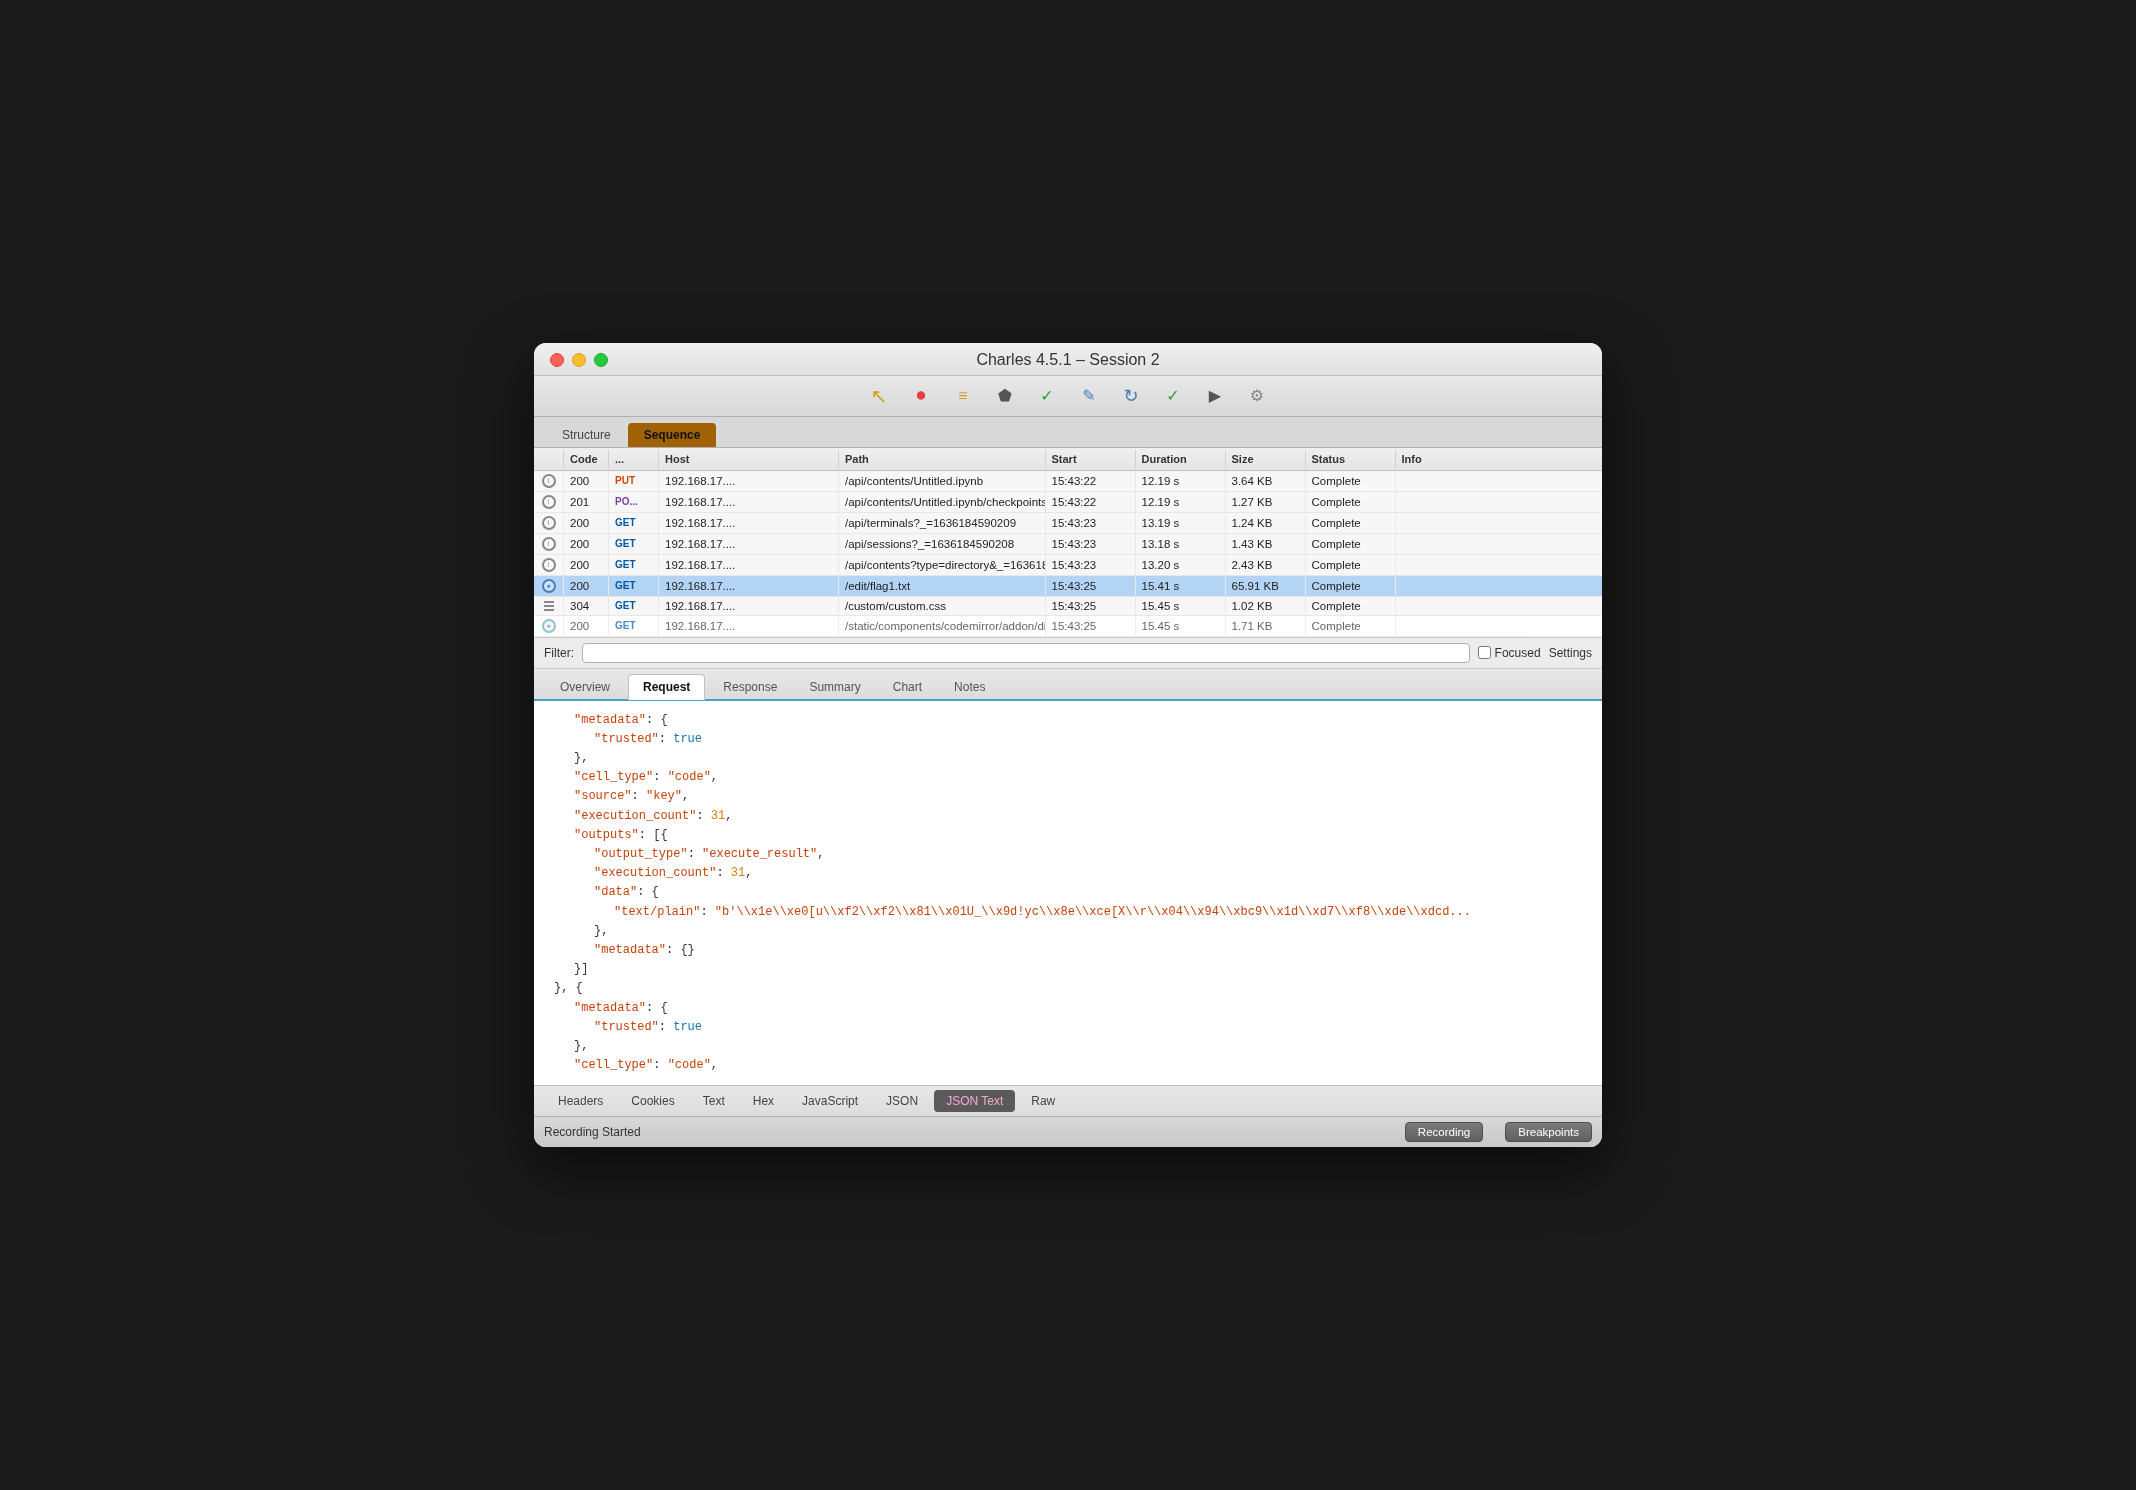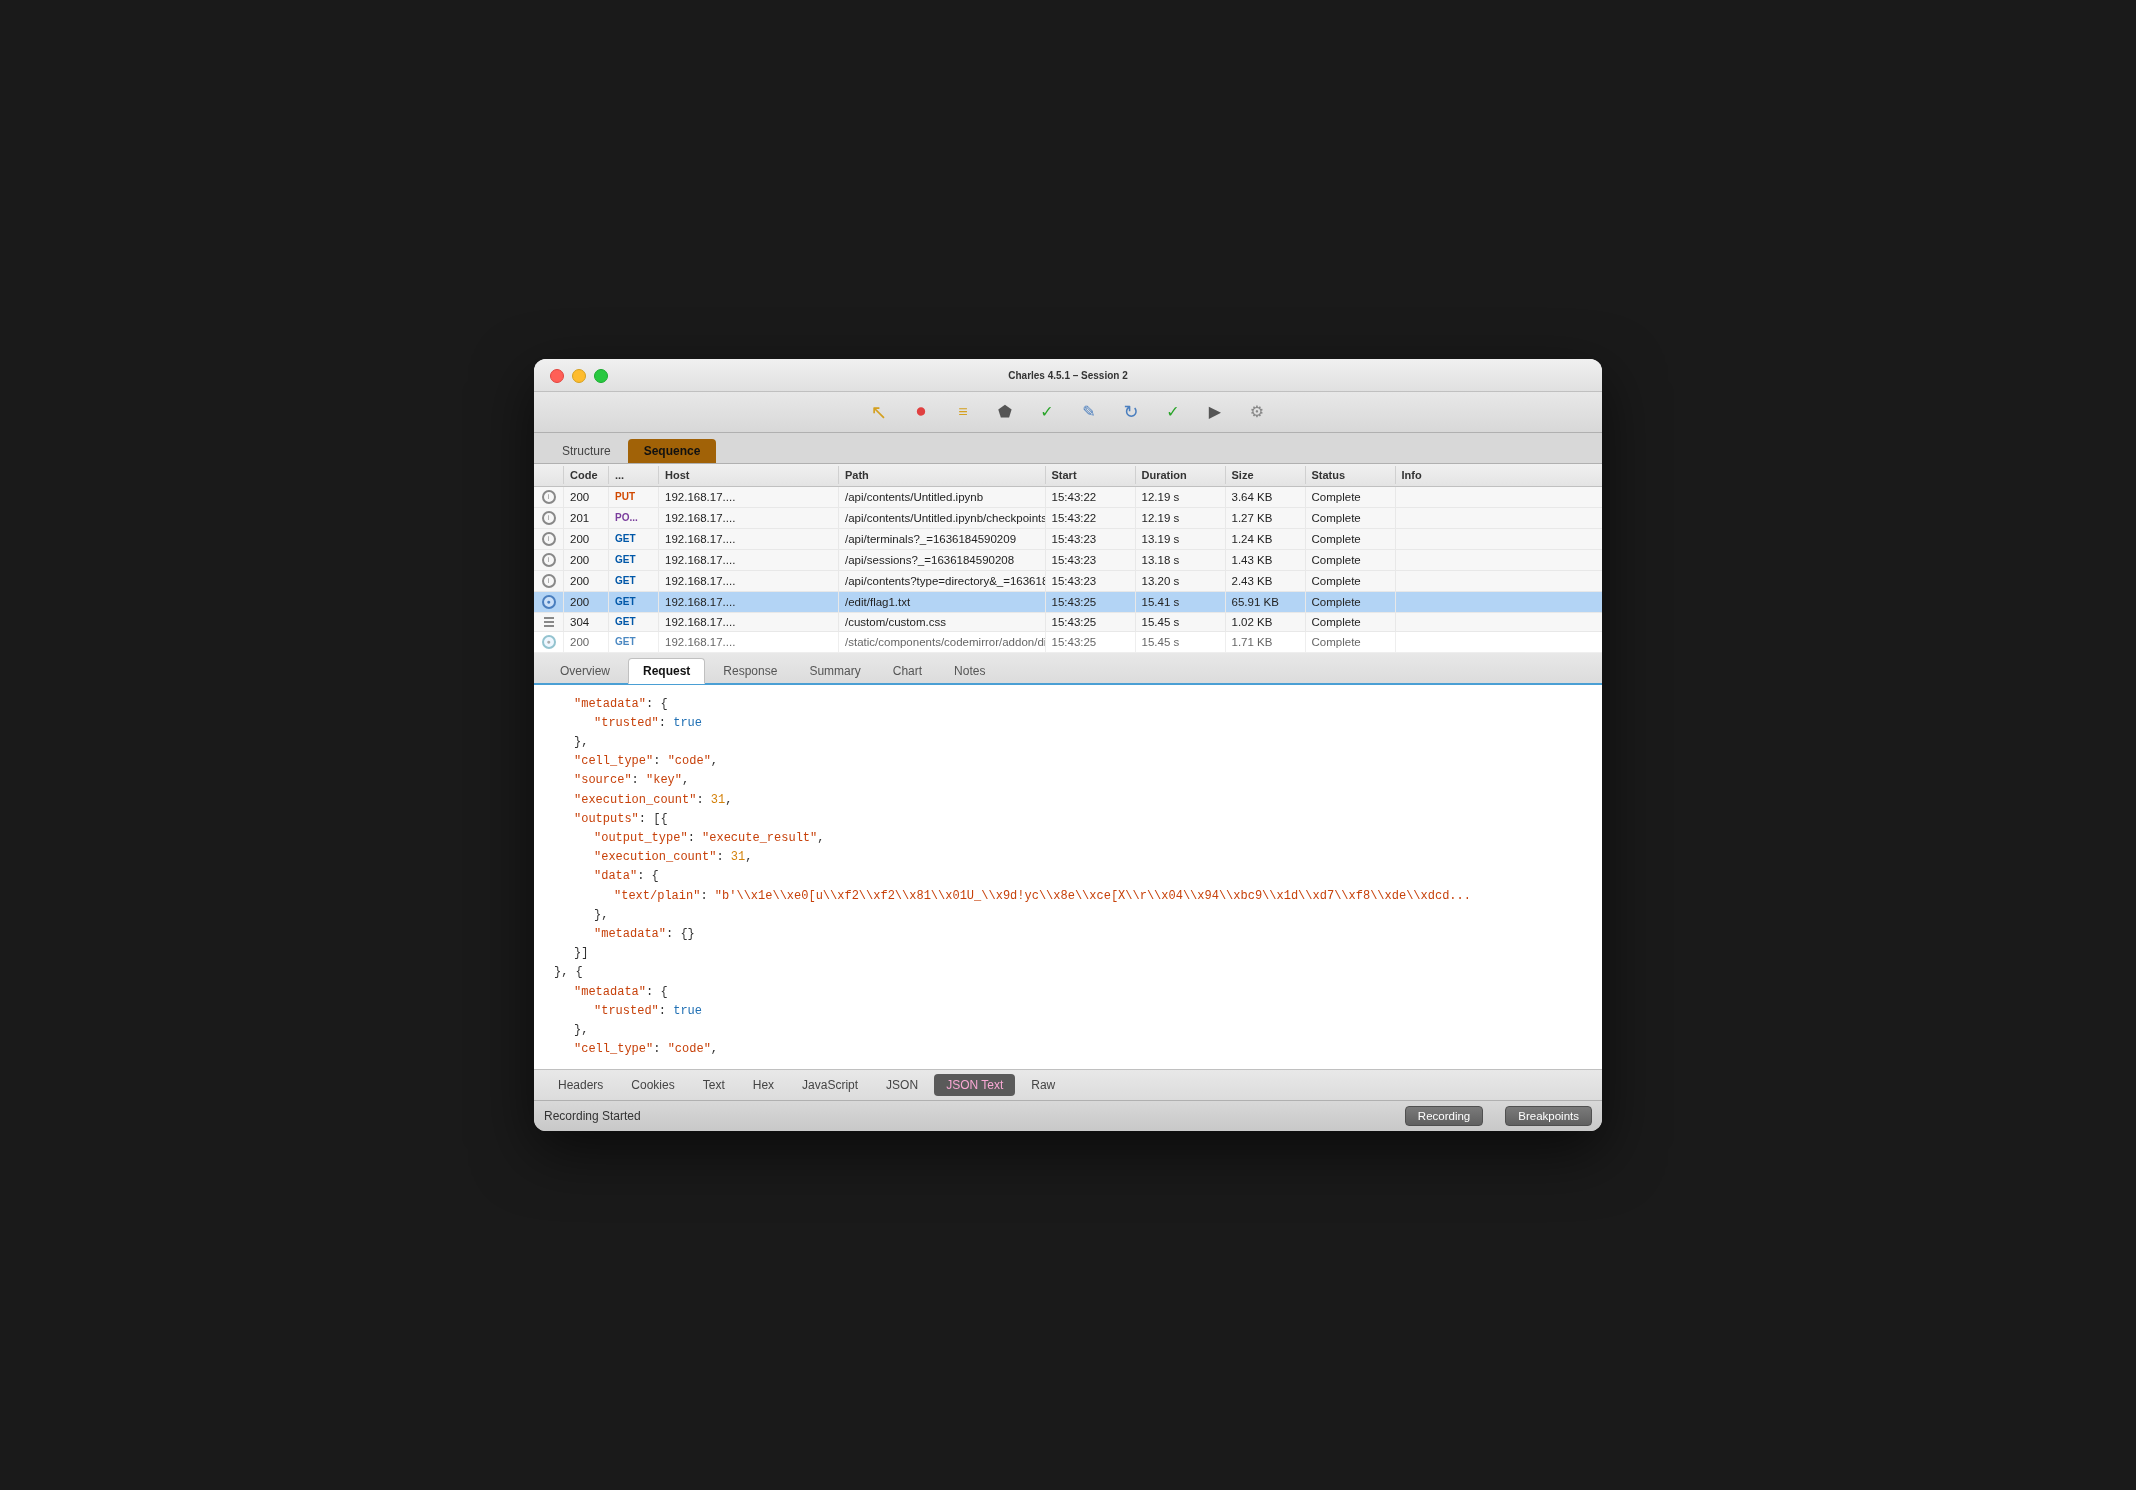--- a/index.html
+++ b/index.html
@@ -40,22 +40,22 @@
       border-radius: 50%;
       cursor: pointer;
     }
     .tl-red { background: #ff5f57; border: 1px solid #e0443e; }
     .tl-yellow { background: #febc2e; border: 1px solid #d4a020; }
     .tl-green { background: #28c840; border: 1px solid #1aab2e; }
     .title-text {
       position: absolute;
       left: 50%;
       transform: translateX(-50%);
-      font-size: 10px;
-      font-weight: 700;
+      font-size: 16px;
+      font-weight: 400;
       color: #333;
     }
     
     .toolbar {
       background: linear-gradient(to bottom, #e8e8e8, #d8d8d8);
       padding: 6px 16px;
       display: flex;
       align-items: center;
       justify-content: center;
       gap: 14px;
@@ -480,20 +480,29 @@
       <div class="td">192.168.17....</div>
       <div class="td">/static/components/codemirror/addon/dialog/dialo...</div>
       <div class="td">15:43:25</div>
       <div class="td">15.45 s</div>
       <div class="td">1.71 KB</div>
       <div class="td">Complete</div>
       <div class="td"></div>
     </div>
   </div>
 
+  <div class="filter-bar">
+    <span class="filter-label">Filter:</span>
+    <input class="filter-input" type="text" value="" style="">
+    <div class="filter-focused">
+      <input type="checkbox" class="filter-checkbox" style="">
+      <span>Focused</span>
+    </div>
+    <span class="filter-settings">Settings</span>
+  </div>
 
   <div class="details-panel">
 
     <div class="detail-tabs">
       <div class="detail-tab">Overview</div>
       <div class="detail-tab active">Request</div>
       <div class="detail-tab">Response</div>
       <div class="detail-tab">Summary</div>
       <div class="detail-tab">Chart</div>
       <div class="detail-tab">Notes</div>

